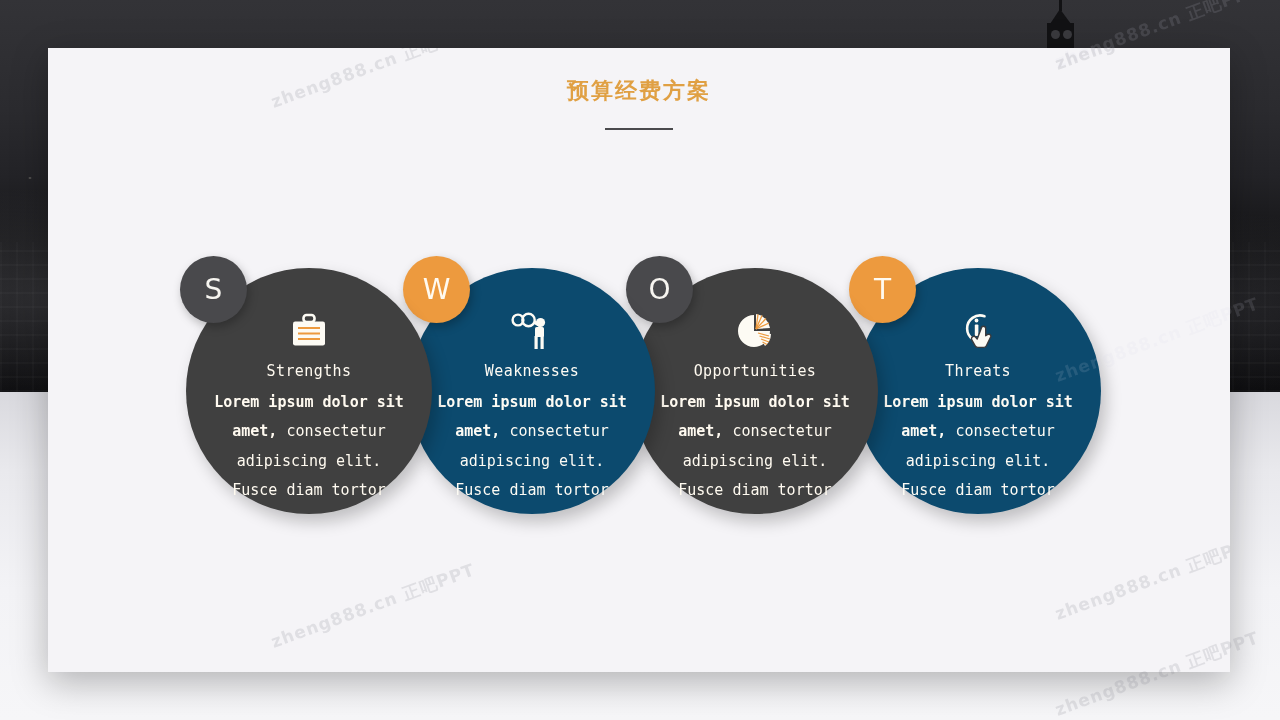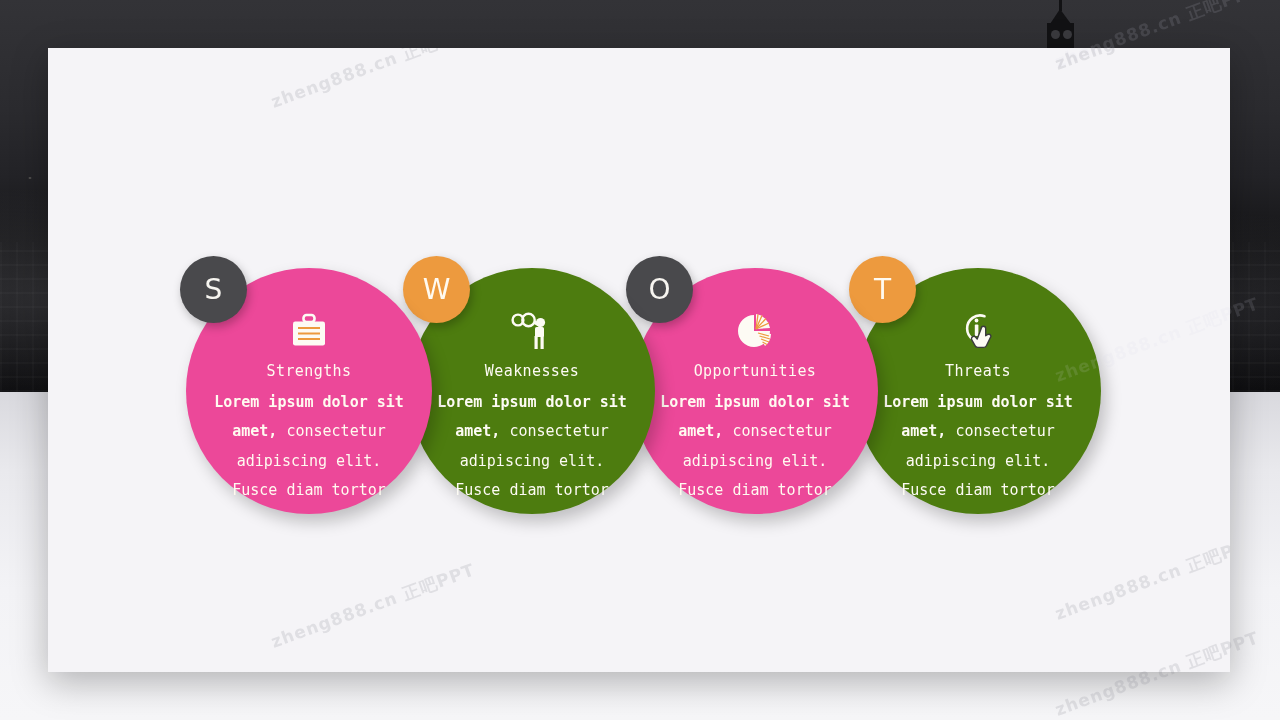--- a/index.html
+++ b/index.html
@@ -139,22 +139,22 @@
   .big-circle {
     position: absolute;
     left: 0; top: 0;
     width: 246px; height: 246px;
     border-radius: 50%;
     box-shadow: 5px 8px 16px rgba(0,0,0,.22);
     display: flex;
     flex-direction: column;
     align-items: center;
   }
-  .big-circle.orange { background: #ec4899; }
-  .big-circle.dark   { background: #4d7c0f; }
+  .big-circle.orange { background: #404040; }
+  .big-circle.dark   { background: #0c4a6e; }
 
   .icon-wrap {
     margin-top: 40px;
     width: 46px; height: 46px;
     display: flex; align-items: center; justify-content: center;
   }
   .icon-wrap svg { display: block; }
 
   .card-heading {
     margin-top: 8px;
@@ -231,20 +231,24 @@
   </div>
 
   <div class="bg-floor"></div>
 
   <div class="wm on-dark w1">zheng888.cn 正吧PPT</div>
   <div class="wm on-dark w4">zheng888.cn 正吧PPT</div>
   <div class="wm w3">zheng888.cn 正吧PPT</div>
 
   <div class="slide">
 
+    <div class="title-block">
+      <div class="slide-title">预算经费方案</div>
+      <div class="title-rule"></div>
+    </div>
 
     <div class="swot-row">
 
       <div class="swot-item i0">
         <div class="big-circle orange">
           <div class="icon-wrap">
             <svg width="40" height="38" viewBox="0 0 40 38">
               <rect x="14.5" y="3" width="11" height="7" rx="3" fill="none" stroke="#fdfbf4" stroke-width="2.6"></rect>
               <rect x="4" y="9.5" width="32" height="24" rx="2.2" fill="#fdfbf4"></rect>
               <rect x="9" y="15" width="22" height="2" fill="#ed9a3e"></rect>

